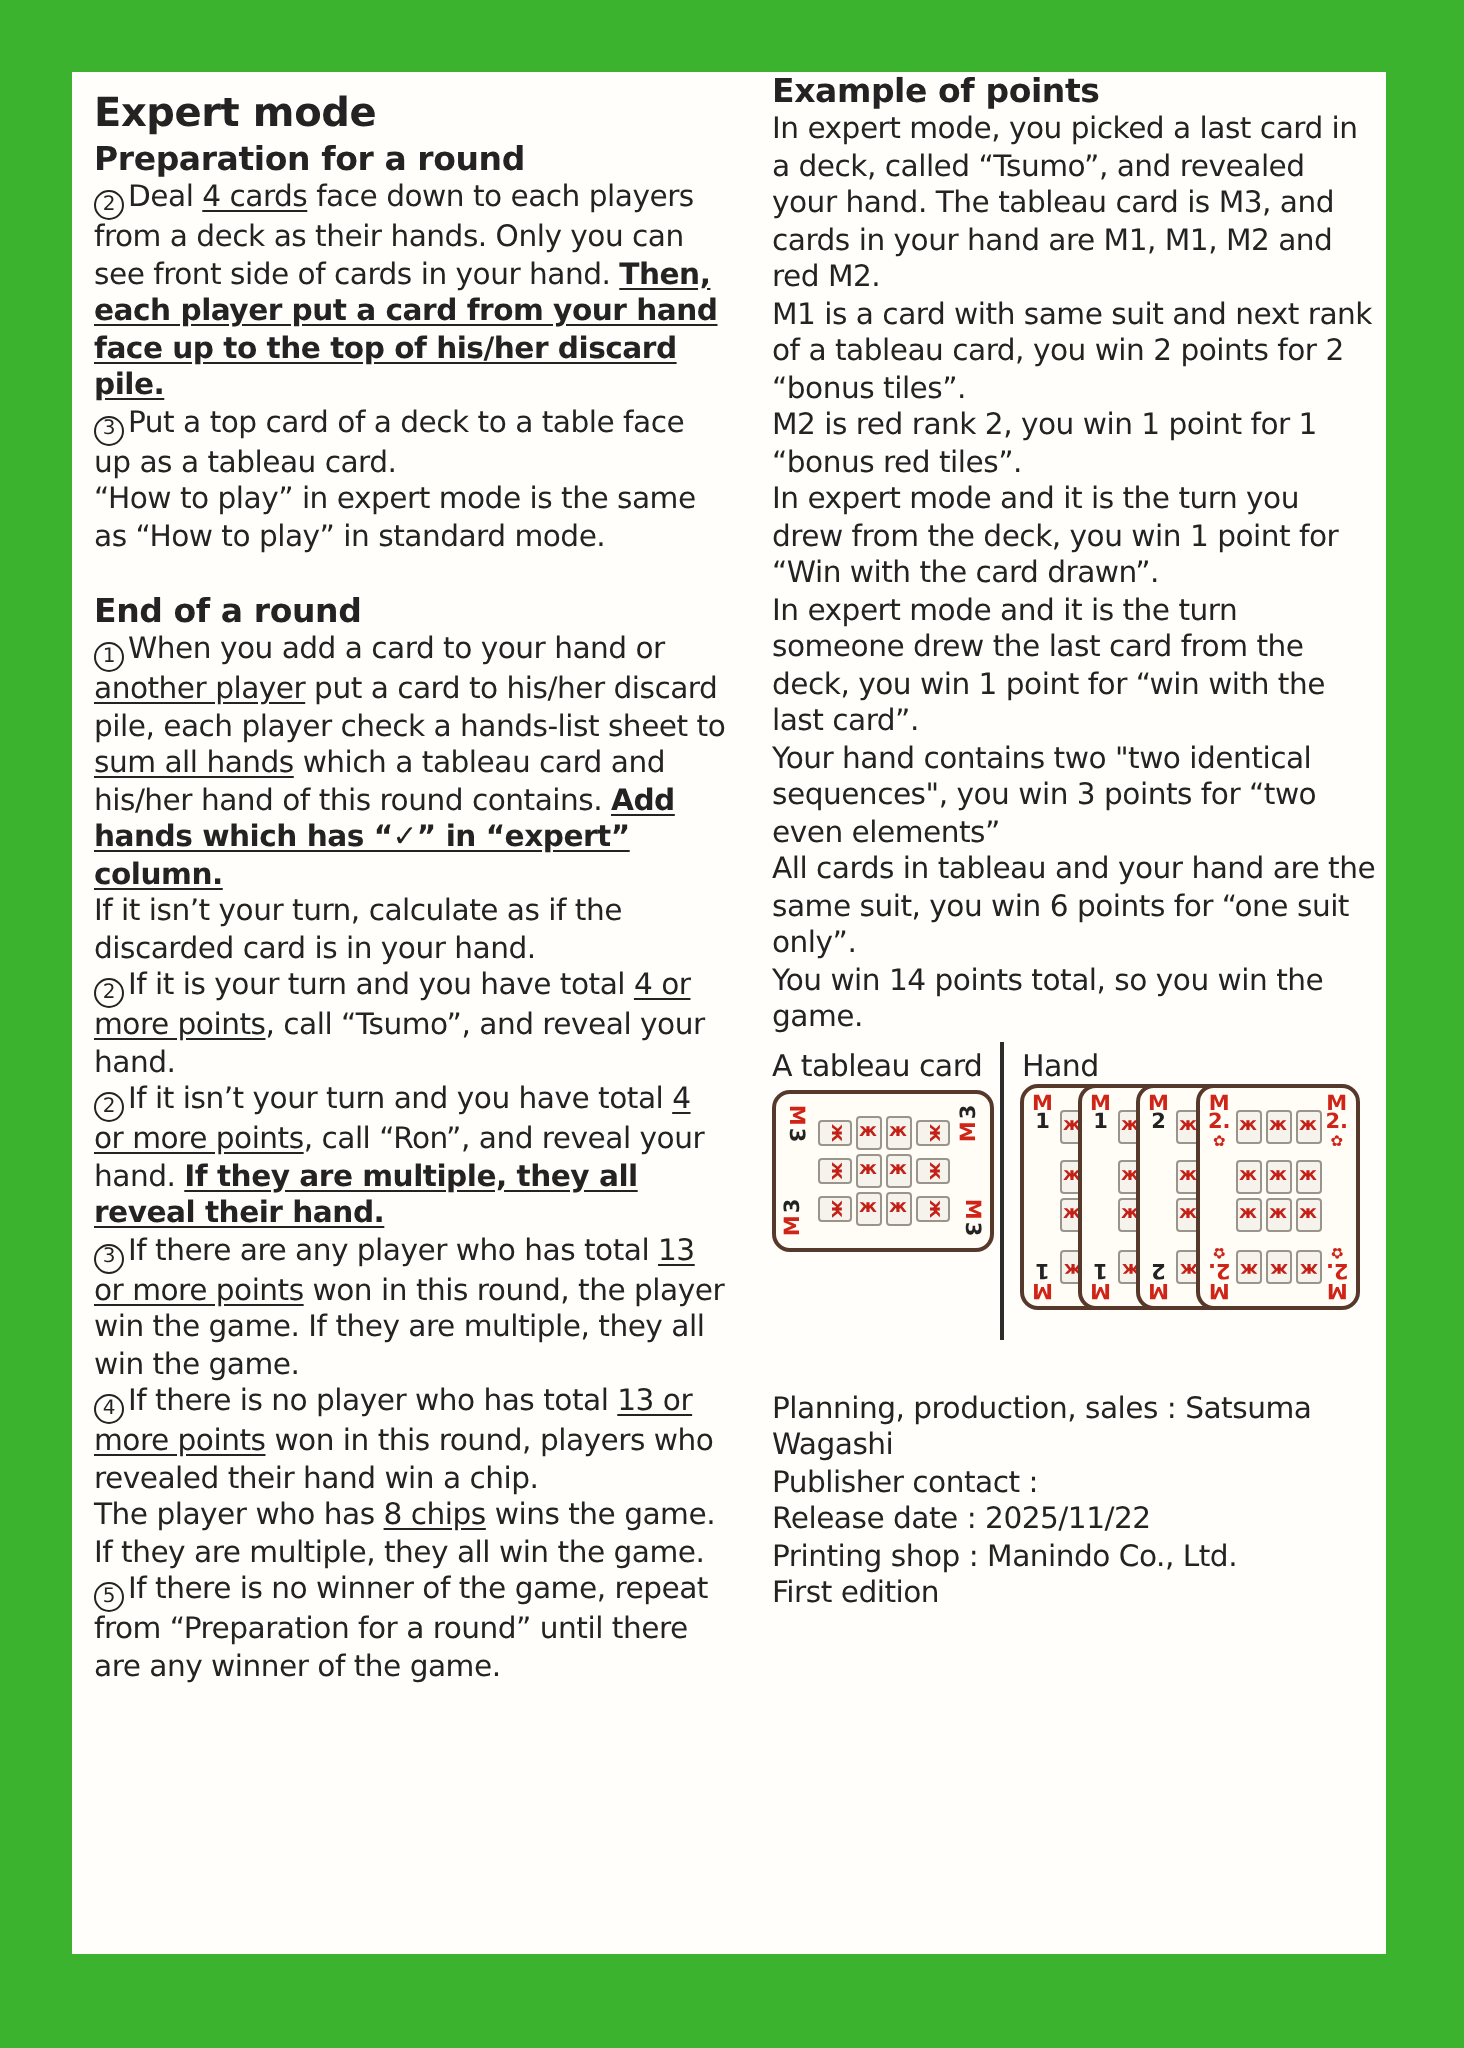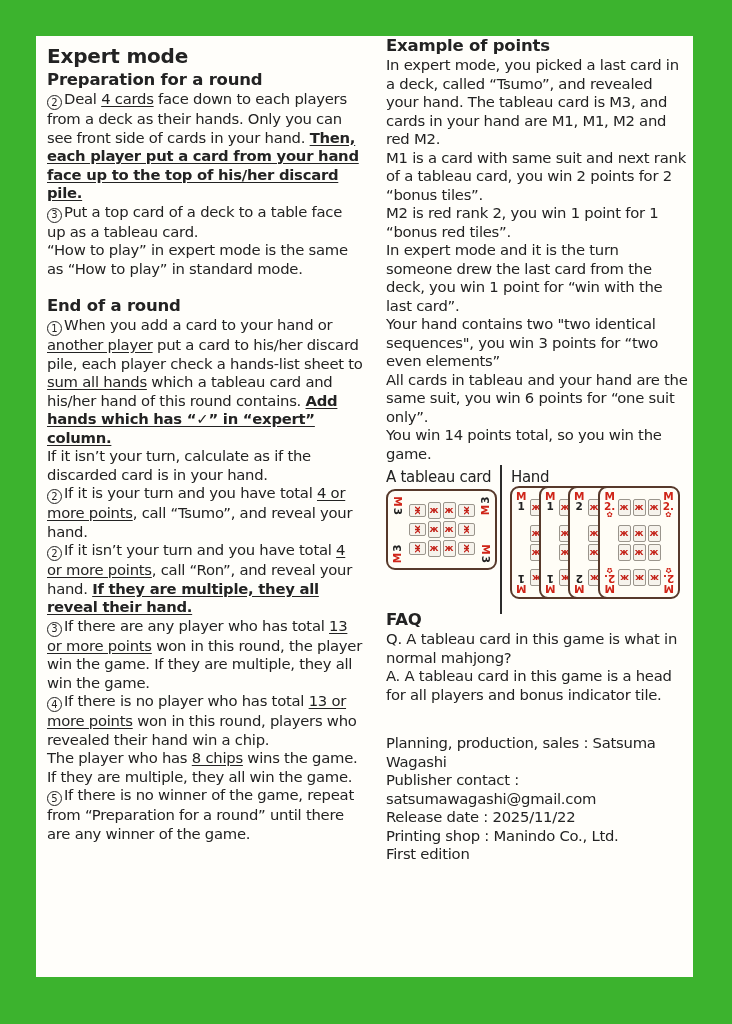--- a/index.html
+++ b/index.html
@@ -85,20 +85,21 @@
       <p><span class="circ">4</span>If there is no player who has total <span class="u">13 or more points</span> won in this round, players who revealed their hand win a chip.</p>
       <p>The player who has <span class="u">8 chips</span> wins the game. If they are multiple, they all win the game.</p>
       <p><span class="circ">5</span>If there is no winner of the game, repeat from “Preparation for a round” until there are any winner of the game.</p>
     </div>
   <div class="col col-right">
     <div id="rc-example">
         <h2>Example of points</h2>
         <p>In expert mode, you picked a last card in a deck, called “Tsumo”, and revealed your hand. The tableau card is M3, and cards in your hand are M1, M1, M2 and red M2.</p>
         <p>M1 is a card with same suit and next rank of a tableau card, you win 2 points for 2 “bonus tiles”.</p>
         <p>M2 is red rank 2, you win 1 point for 1 “bonus red tiles”.</p>
+        <p>In expert mode and it is the turn you drew from the deck, you win 1 point for “Win with the card drawn”.</p>
         <p>In expert mode and it is the turn someone drew the last card from the deck, you win 1 point for “win with the last card”.</p>
         <p>Your hand contains two "two identical sequences", you win 3 points for “two even elements”</p>
         <p>All cards in tableau and your hand are the same suit, you win 6 points for “one suit only”.</p>
         <p>You win 14 points total, so you win the game.</p>
       </div>
     <div class="figure">
       <span class="fig-label">A tableau card</span>
       <span class="fig-label hand">Hand</span>
       <div class="fig-divider"></div>
       <div class="card tableau-card" id="tableau-card">
@@ -307,27 +308,21 @@
               </div>
               <div class="trow flip">
                 <span class="tile">ж</span>
                 <span class="tile">ж</span>
                 <span class="tile">ж</span>
               </div>
             </div>
           </div>
         </div>
     </div>
-    <div id="rc-faq">
-        <h2>FAQ</h2>
-        <p>Q. A tableau card in this game is what in normal mahjong?</p>
-        <p>A. A tableau card in this game is a head for all players and bonus indicator tile.</p>
-      </div>
     <div class="credits" id="rc-credits">
         <p>Planning, production, sales : Satsuma Wagashi</p>
         <p>Publisher contact :</p>
-        <p>satsumawagashi@gmail.com</p>
         <p>Release date : 2025/11/22</p>
         <p>Printing shop : Manindo Co., Ltd.</p>
         <p>First edition</p>
       </div>
   </div>
 </div>
 
 </body></html>

